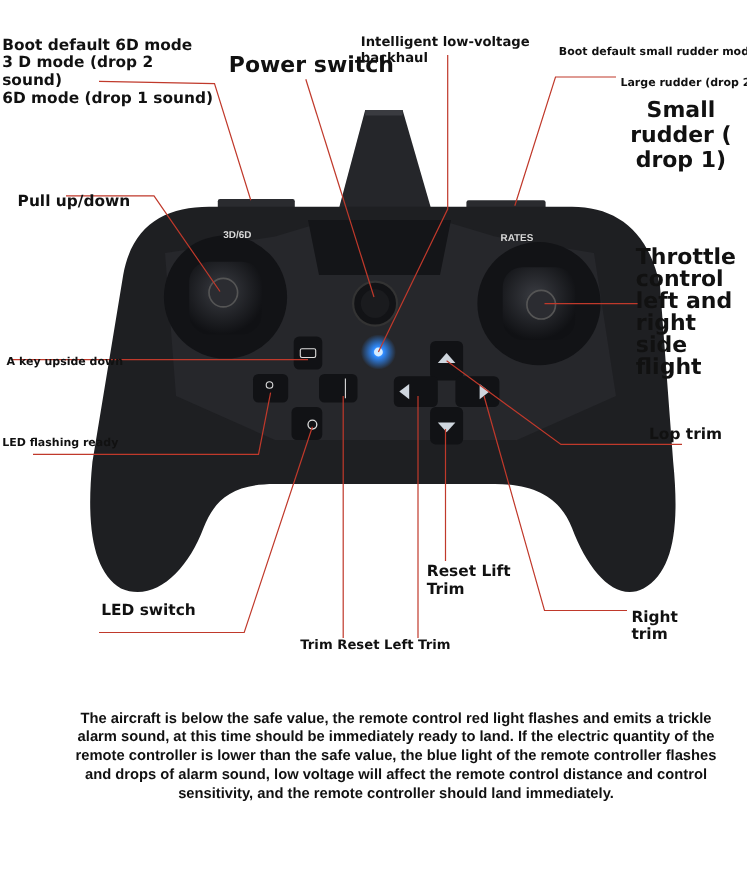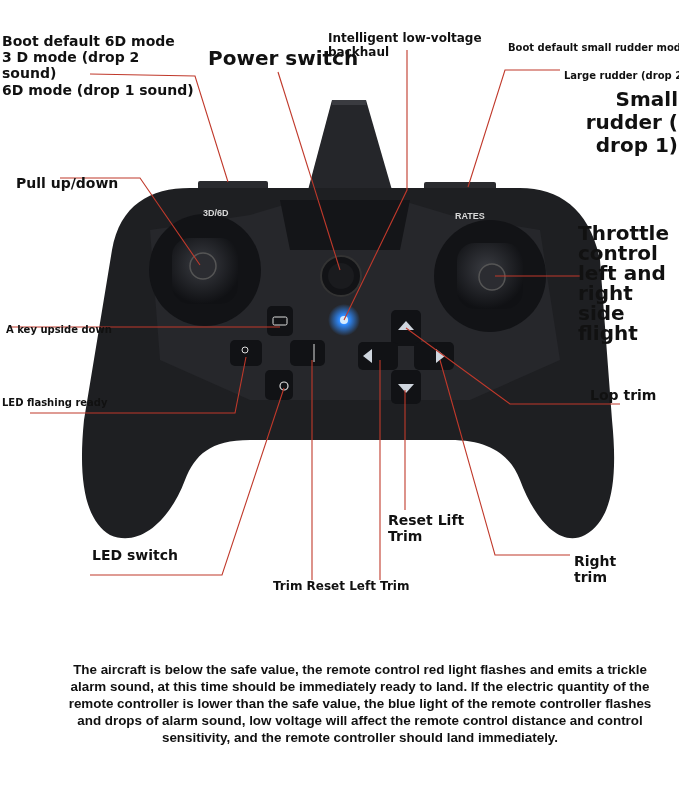--- a/index.html
+++ b/index.html
@@ -1,20 +1,20 @@
 <!DOCTYPE html>
 <html><head>
 <meta charset="utf-8">
 <style>
   html,body{margin:0;padding:0;background:#ffffff;}
   body{width:679px;height:794px;position:relative;overflow:hidden;font-family:"DejaVu Sans","Liberation Sans",sans-serif;color:#111;}
   .lbl{position:absolute;font-weight:bold;color:#111;line-height:1.15;white-space:nowrap;}
   .lbl.wrap{white-space:normal;}
   svg.stage{position:absolute;left:0;top:0;}
-  .note{position:absolute;left:60px;top:661px;width:600px;text-align:center;font-weight:bold;font-size:13.4px;line-height:17px;color:#111;font-family:"Liberation Sans","DejaVu Sans",sans-serif;}
+  .note{position:absolute;left:60px;top:644px;width:600px;text-align:center;font-weight:bold;font-size:13.4px;line-height:17px;color:#111;font-family:"Liberation Sans","DejaVu Sans",sans-serif;}
   .tiny{font-size:10px;}
   .sm{font-size:12px;}
   .md{font-size:14px;}
   .lg{font-size:20px;}
 </style>
 </head>
 <body>
 
 <svg class="stage" width="679" height="794" viewBox="0 0 679 794">
   <defs>
@@ -100,21 +100,21 @@
     <polyline points="570,555 495,555 440,360"></polyline>
   </g>
 </svg>
 
 <div class="lbl wrap md" style="left:2px;top:33px;width:175px;">Boot default 6D mode 3 D mode (drop 2 sound)</div>
 <div class="lbl md" style="left:2px;top:82px;">6D mode (drop 1 sound)</div>
 <div class="lbl lg" style="left:208px;top:47px;">Power switch</div>
 <div class="lbl wrap sm" style="left:328px;top:32px;width:160px;">Intelligent low-voltage backhaul</div>
 <div class="lbl tiny" style="left:508px;top:42px;">Boot default small rudder mode</div>
 <div class="lbl tiny" style="left:564px;top:70px;">Large rudder (drop 2)</div>
-<div class="lbl wrap lg" style="left:560px;top:88px;width:118px;text-align:right;">Small rudder ( drop 1)</div>
+<div class="lbl wrap lg" style="left:560px;top:88px;width:118px;text-align:center;">Small rudder ( drop 1)</div>
 <div class="lbl md" style="left:16px;top:155px;margin-top:20px;">Pull up/down</div>
 <div class="lbl wrap lg" style="left:578px;top:223px;width:95px;line-height:20px;">Throttle control left and right side flight</div>
 <div class="lbl tiny" style="left:6px;top:304px;margin-top:20px;">A key upside down</div>
 <div class="lbl md" style="left:590px;top:371px;margin-top:16px;">Lop trim</div>
 <div class="lbl tiny" style="left:2px;top:397px;">LED flashing ready</div>
 <div class="lbl md" style="left:92px;top:547px;text-align:right;">LED switch</div>
 <div class="lbl sm" style="left:273px;top:580px;">Trim Reset Left Trim</div>
 <div class="lbl wrap md" style="left:388px;top:512px;width:80px;">Reset Lift Trim</div>
 <div class="lbl wrap md" style="left:574px;top:553px;width:60px;">Right trim</div>
 

